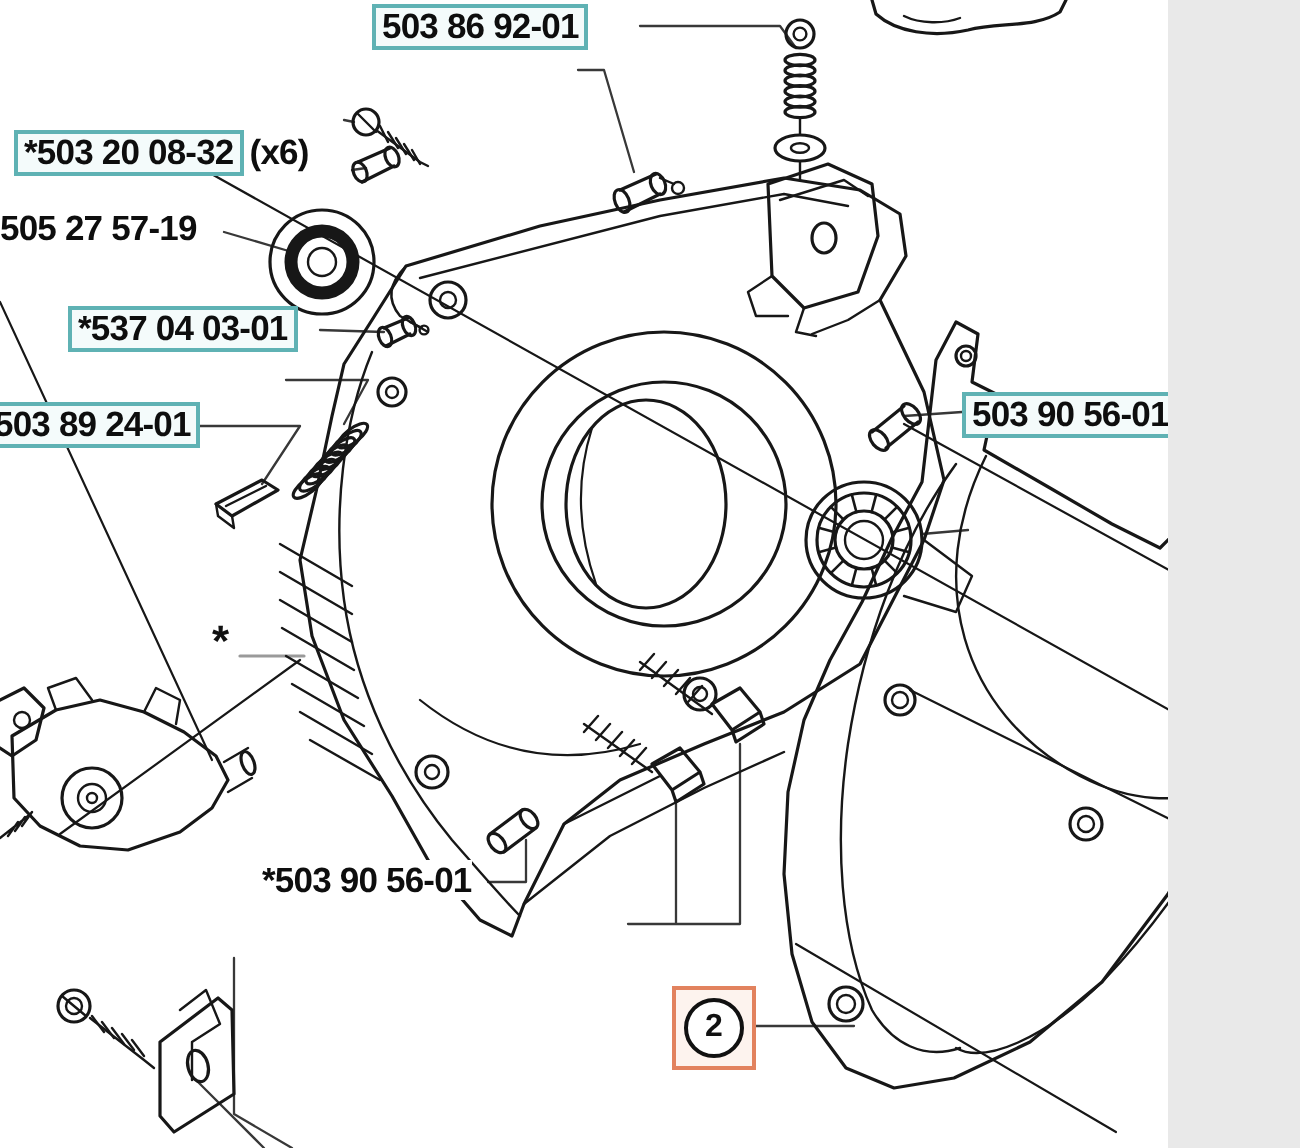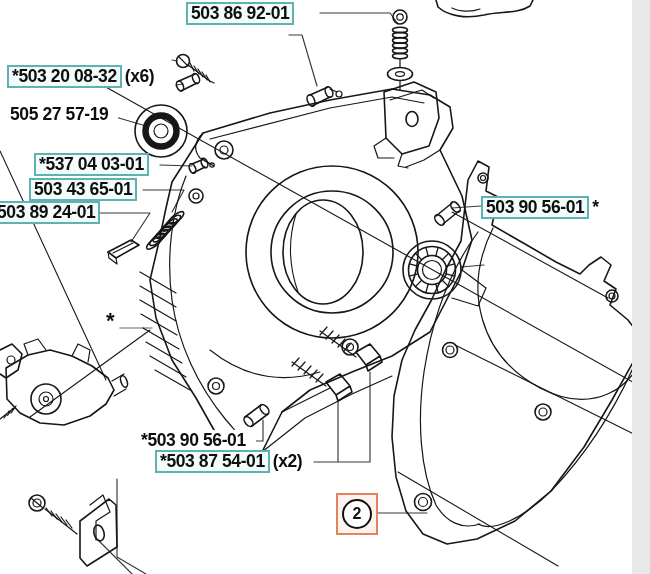--- a/index.html
+++ b/index.html
@@ -1,39 +1,39 @@
 <!DOCTYPE html>
 <html style="--label-border: #5fb2b4; --label-bg: #f4fbfb; --badge-border: #e2825e; --badge-bg: #fdf3ee; --line: #171717; --leader: #383838; --page-bg: #ffffff;"><head>
 <meta charset="utf-8">
 <style>
   :root{
     --label-border:#5fb2b4; --label-bg:#f4fbfb; --badge-border:#e2825e;
     --badge-bg:#fdf3ee; --line:#171717; --leader:#383838; --page-bg:#ffffff;
   }
   html,body{margin:0;padding:0;background:#e9e9e9;}
   #stage{
-    position:relative; width:632px; height:574px; background:var(--page-bg);
+    position:relative; width:584px; height:574px; background:var(--page-bg);
     overflow:hidden; font-family:"Liberation Sans", sans-serif;
   }
   #art{position:absolute; left:0; top:0; z-index:1;}
   #art path, #art circle, #art ellipse{fill:none; stroke:var(--line); stroke-width:1.6; stroke-linejoin:round; stroke-linecap:round;}
   #art line{stroke:var(--line); stroke-width:1.3; stroke-linecap:round;}
   #art .thin{stroke-width:1.1;}
   #art .det{stroke-width:1.2;}
   #art .leader{stroke:var(--leader); stroke-width:1.15;}
   #art .grayleader{stroke:#9a9a9a; stroke-width:1.6;}
   .plabel{
     position:absolute; z-index:2; white-space:nowrap; color:#0e0e0e;
     font-weight:700; font-size:17.5px; letter-spacing:-0.4px; line-height:20px;
   }
   .plabel .box{
     display:inline-block; border:2px solid var(--label-border);
     background:var(--label-bg); padding:0 3px; line-height:19px;
   }
-  .plabel .plain{display:inline-block; background:var(--page-bg); padding:0 10px;text-align:right;}
+  .plabel .plain{display:inline-block; background:var(--page-bg); padding:0 0;text-align:right;}
   .plabel .sfx{margin-left:3px;}
   .marker{position:absolute; z-index:2; font-weight:700; font-size:22px; color:#111; line-height:1;}
   .callout{
     position:absolute; z-index:2; width:38px; height:38px;
     border:2px solid var(--badge-border); background:var(--badge-bg);
     display:flex; align-items:center; justify-content:center;
   }
   .callout .circ{
     width:26px; height:26px; border:2.4px solid #111; border-radius:50%;
     background:#fff; display:flex; align-items:center; justify-content:center;
@@ -267,34 +267,28 @@
   </div>
   <div class="plabel" style="left:7px; top:49px;margin-top:16px;">
     <span class="box">*503 20 08-32</span><span class="sfx">(x6)</span>
   </div>
   <div class="plabel" style="left:0px; top:104px;">
     <span class="plain">505 27 57-19</span>
   </div>
   <div class="plabel" style="left:34px; top:153px;">
     <span class="box">*537 04 03-01</span><span class="sfx"></span>
   </div>
-  <div class="plabel" style="left:29px; top:178px;">
-    <span class="box">503 43 65-01</span><span class="sfx"></span>
-  </div>
   <div class="plabel" style="left:-8px; top:201px;">
     <span class="box">503 89 24-01</span><span class="sfx"></span>
   </div>
   <div class="plabel" style="left:481px; top:196px;">
     <span class="box">503 90 56-01</span><span class="sfx">*</span>
   </div>
   <div class="plabel" style="left:131px; top:430px;">
     <span class="plain">*503 90 56-01</span>
-  </div>
-  <div class="plabel" style="left:155px; top:450px;">
-    <span class="box">*503 87 54-01</span><span class="sfx">(x2)</span>
   </div>
 
   <div class="marker" style="left:106px; top:310px;">*</div>
 
   <div class="callout" style="left:336px; top:493px;">
     <span class="circ">
         <span>2</span>
       </span>
   </div>
 

